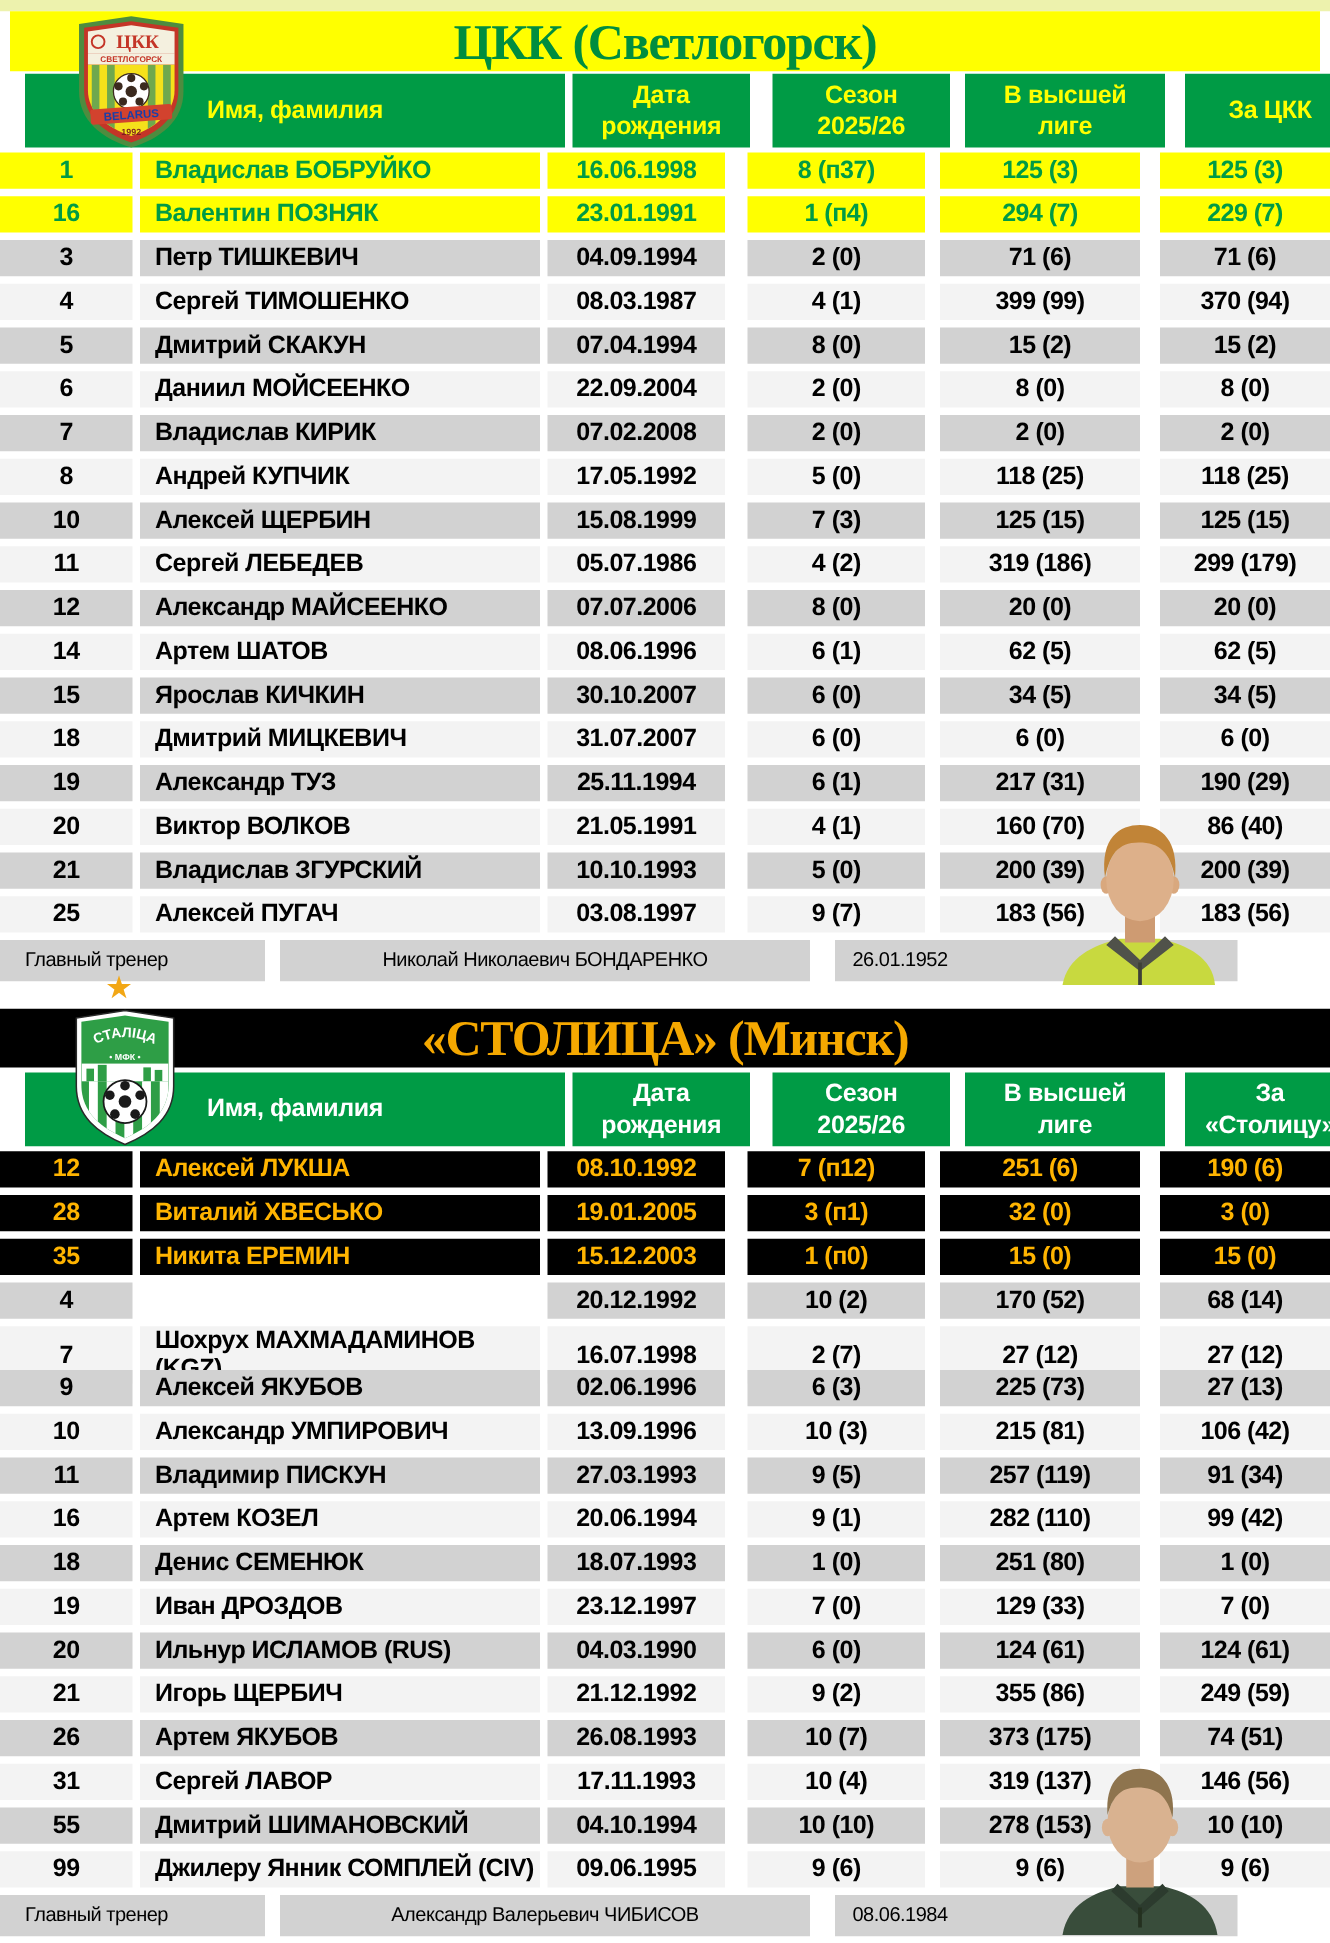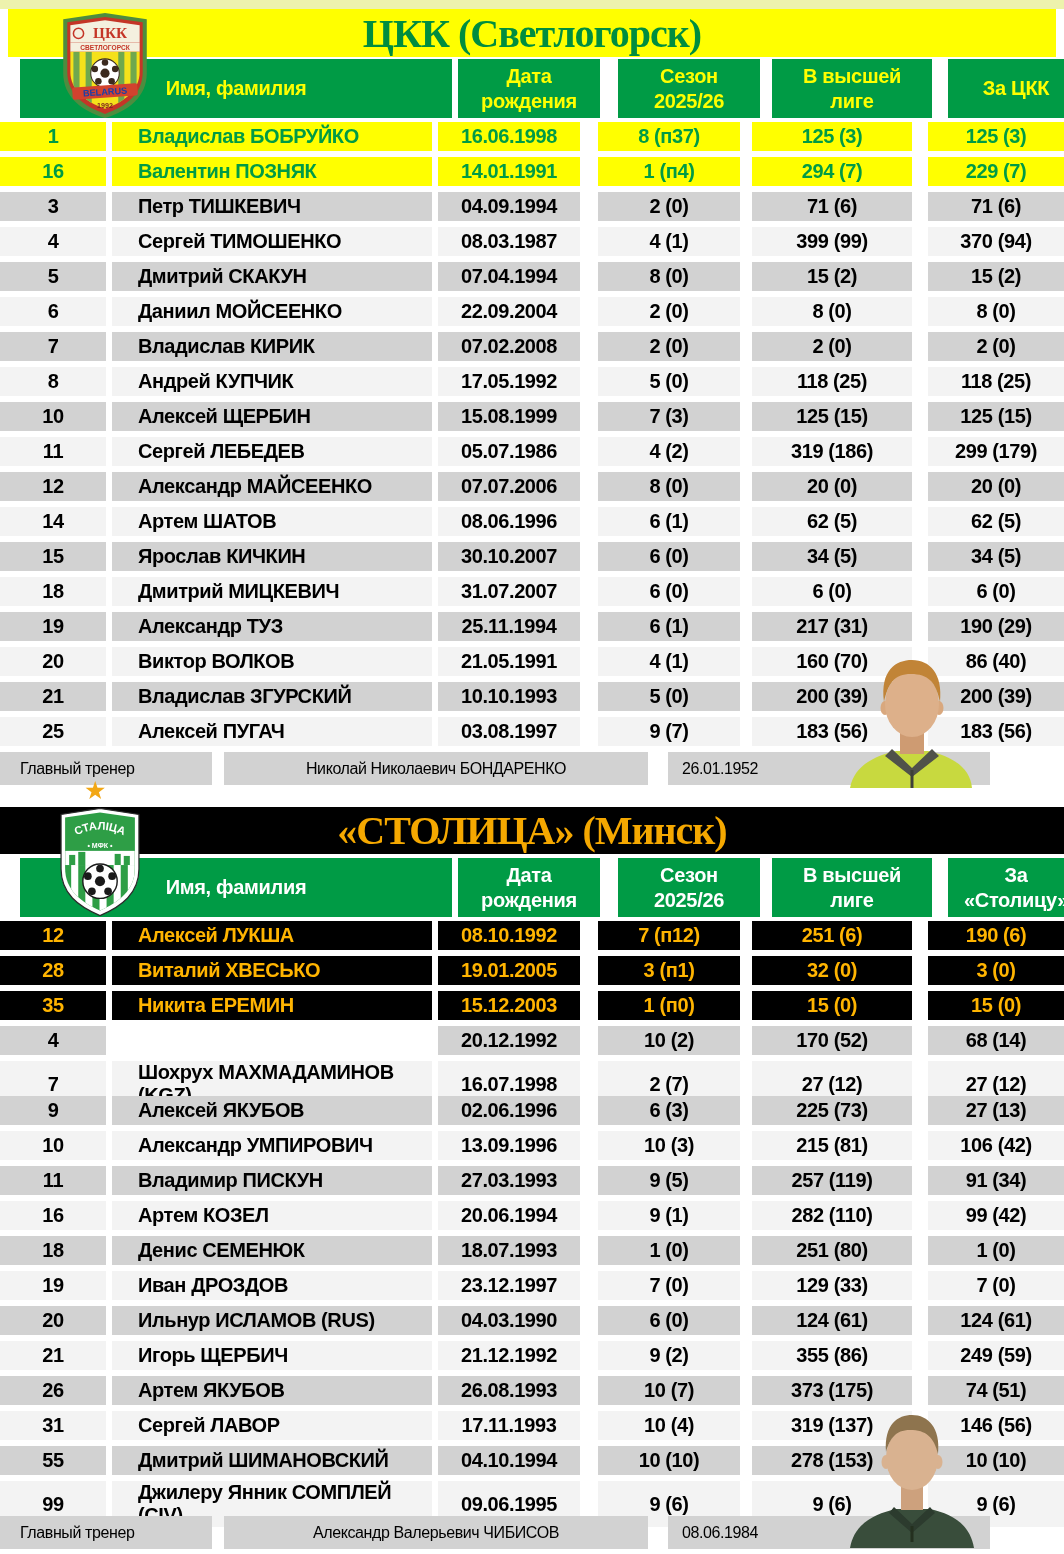--- a/index.html
+++ b/index.html
@@ -17,21 +17,21 @@
          display:flex;align-items:center;justify-content:center;text-align:center;
          white-space:pre-line;line-height:1.25;letter-spacing:-0.3px;}
   .h-name{grid-column:1/4;}
   .h-date{grid-column:5;} .h-season{grid-column:7;} .h-league{grid-column:9;} .h-club{grid-column:11;}
 
   .rows{position:absolute;left:0;width:1064px;}
   .row{height:29px;margin-bottom:6px;display:grid;
        grid-template-columns:106px 6px 320px 6px 142px 18px 142px 12px 160px 16px 136px;}
   .cell{display:flex;align-items:center;justify-content:center;font-weight:bold;font-size:20px;
         letter-spacing:-0.4px;color:#000;}
-  .cell.num{grid-column:1;} .cell.name{grid-column:3;justify-content:flex-start;padding-left:26px;}
+  .cell.num{grid-column:1;} .cell.name{grid-column:3;justify-content:flex-start;padding-left:12px;}
   .cell.date{grid-column:5;} .cell.season{grid-column:7;} .cell.league{grid-column:9;} .cell.club{grid-column:11;}
   .row.dark  .cell{background:var(--row-dark);}
   .row.light .cell{background:var(--row-light);}
   .row.gk    .cell{background:var(--gk-bg);color:var(--gk-text);}
 
   .coach-row{position:absolute;left:0;width:1064px;height:33px;display:grid;
              grid-template-columns:212px 12px 424px 20px 322px 74px;}
   .ccell{background:var(--row-dark);display:flex;align-items:center;font-weight:normal;font-size:16px;
          letter-spacing:-0.4px;color:#000;}
   .c-label{grid-column:1;padding-left:20px;}
@@ -78,21 +78,21 @@
           <div class="cell num">1</div>
           <div class="cell name">Владислав БОБРУЙКО</div>
           <div class="cell date">16.06.1998</div>
           <div class="cell season">8 (п37)</div>
           <div class="cell league">125 (3)</div>
           <div class="cell club">125 (3)</div>
         </div>
         <div class="row gk">
           <div class="cell num">16</div>
           <div class="cell name">Валентин ПОЗНЯК</div>
-          <div class="cell date">14.01.1991</div>
+          <div class="cell date">23.01.1991</div>
           <div class="cell season">1 (п4)</div>
           <div class="cell league">294 (7)</div>
           <div class="cell club">229 (7)</div>
         </div>
         <div class="row dark">
           <div class="cell num">3</div>
           <div class="cell name">Петр ТИШКЕВИЧ</div>
           <div class="cell date">04.09.1994</div>
           <div class="cell season">2 (0)</div>
           <div class="cell league">71 (6)</div>

